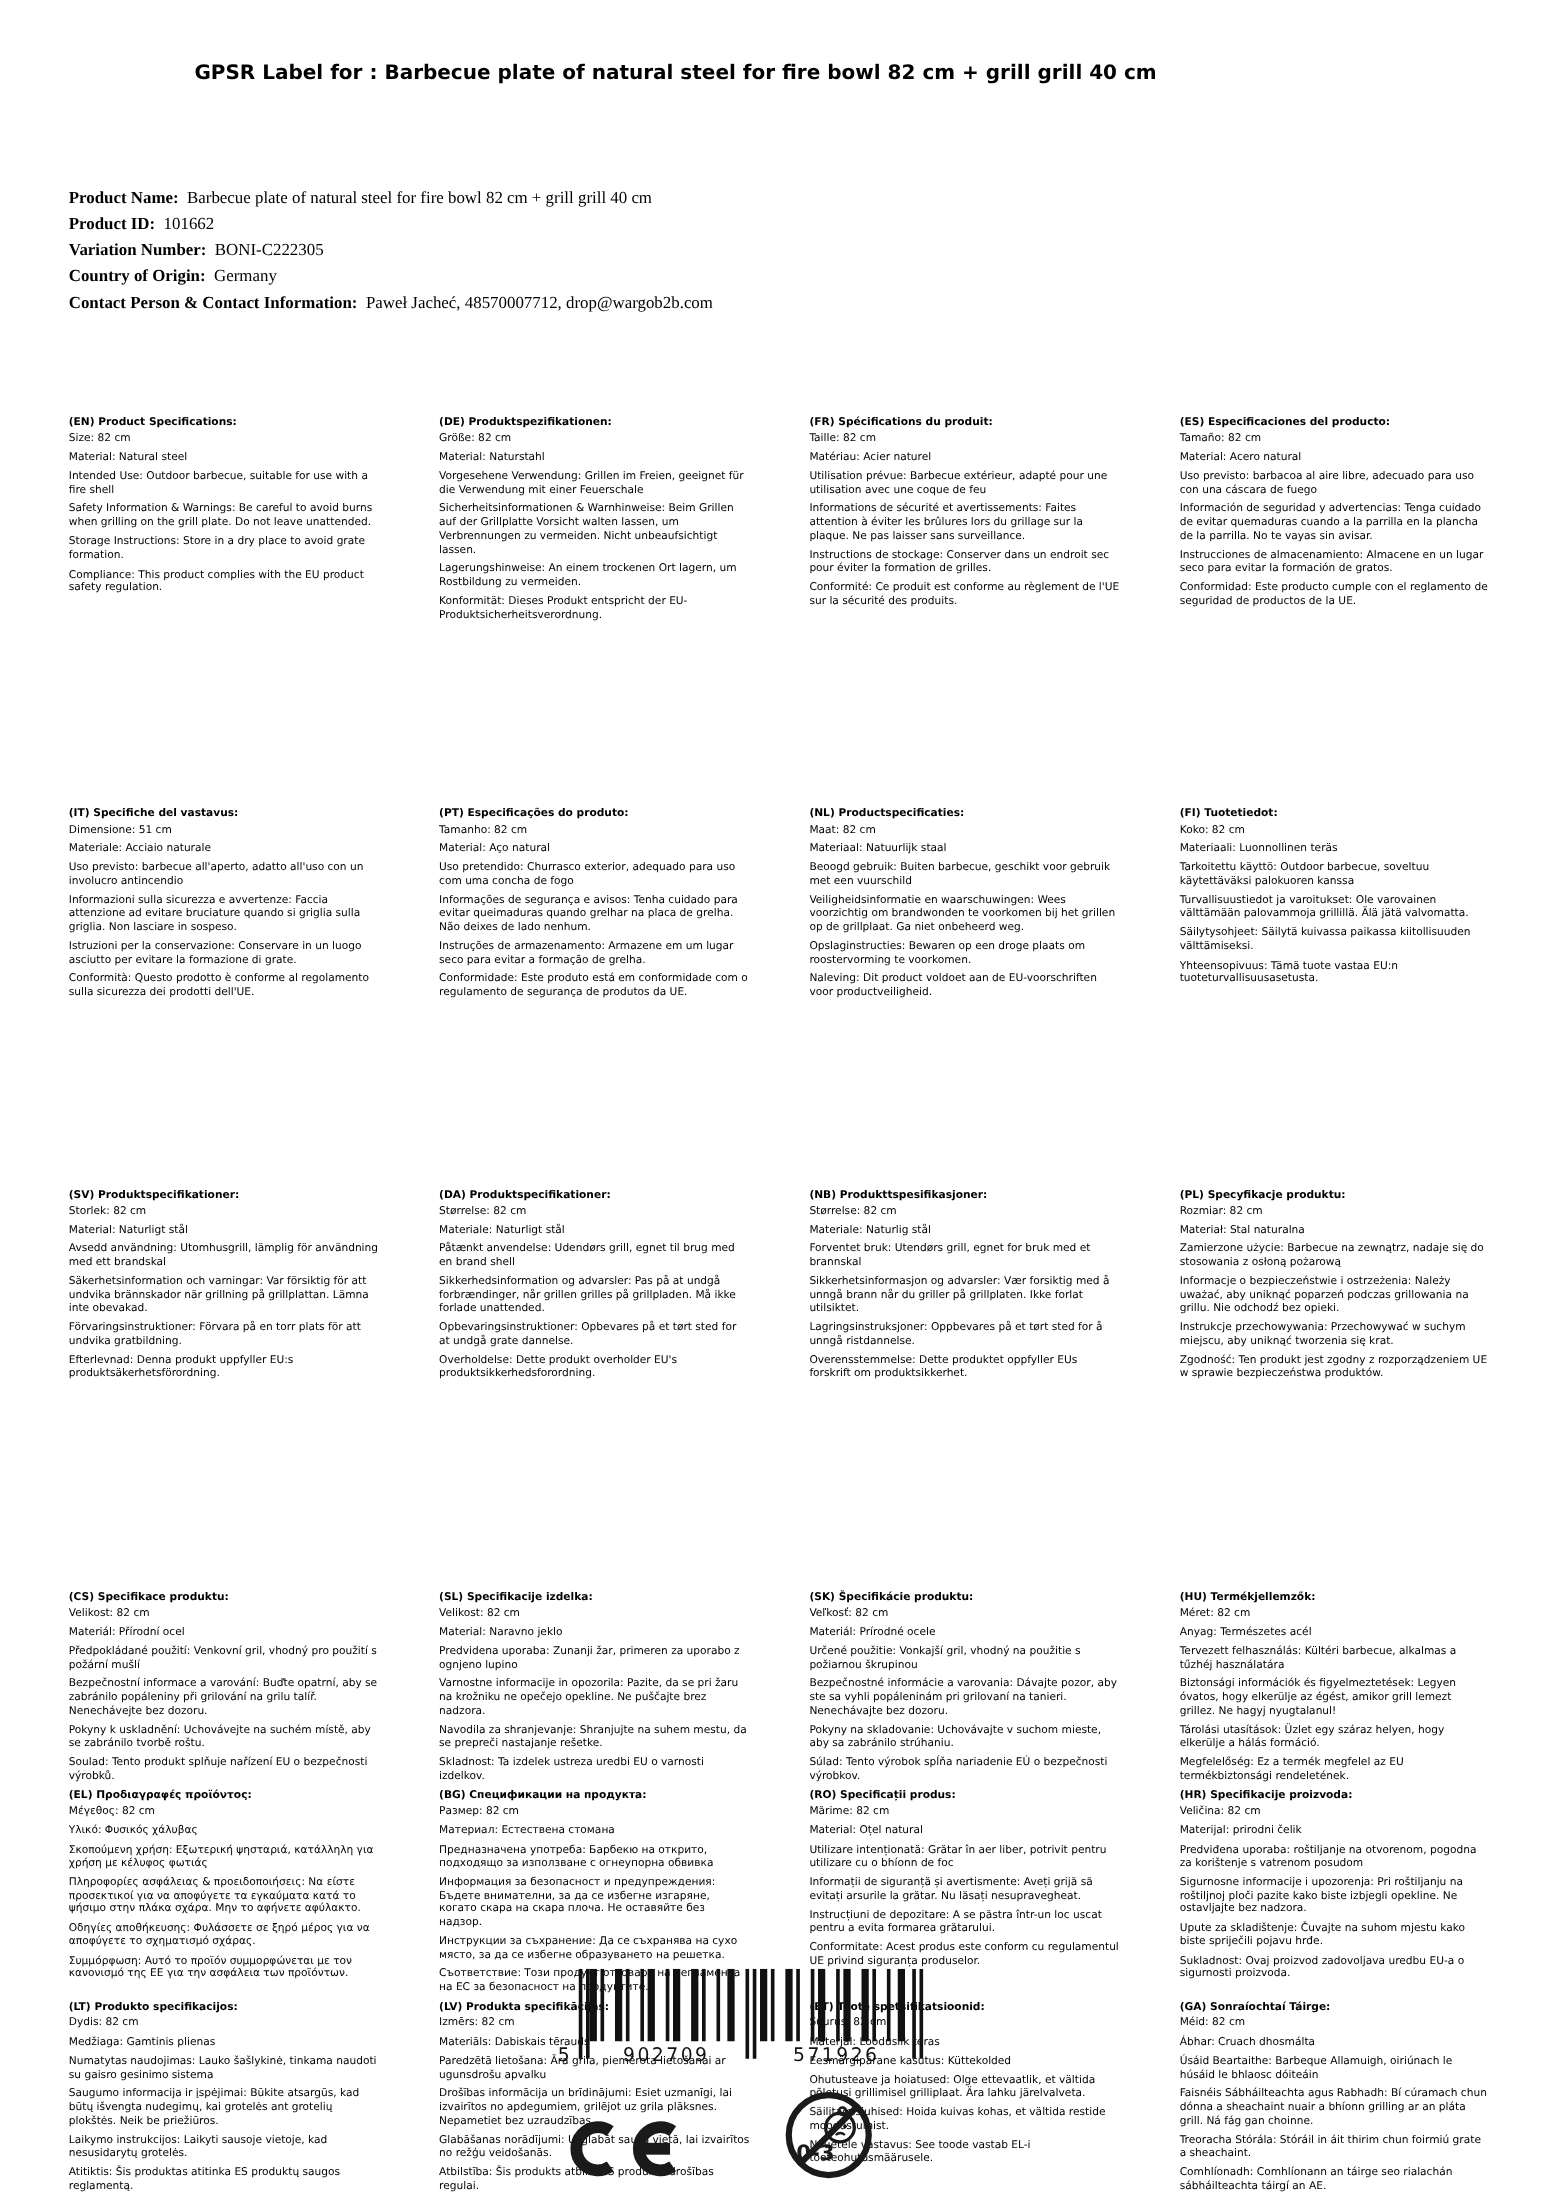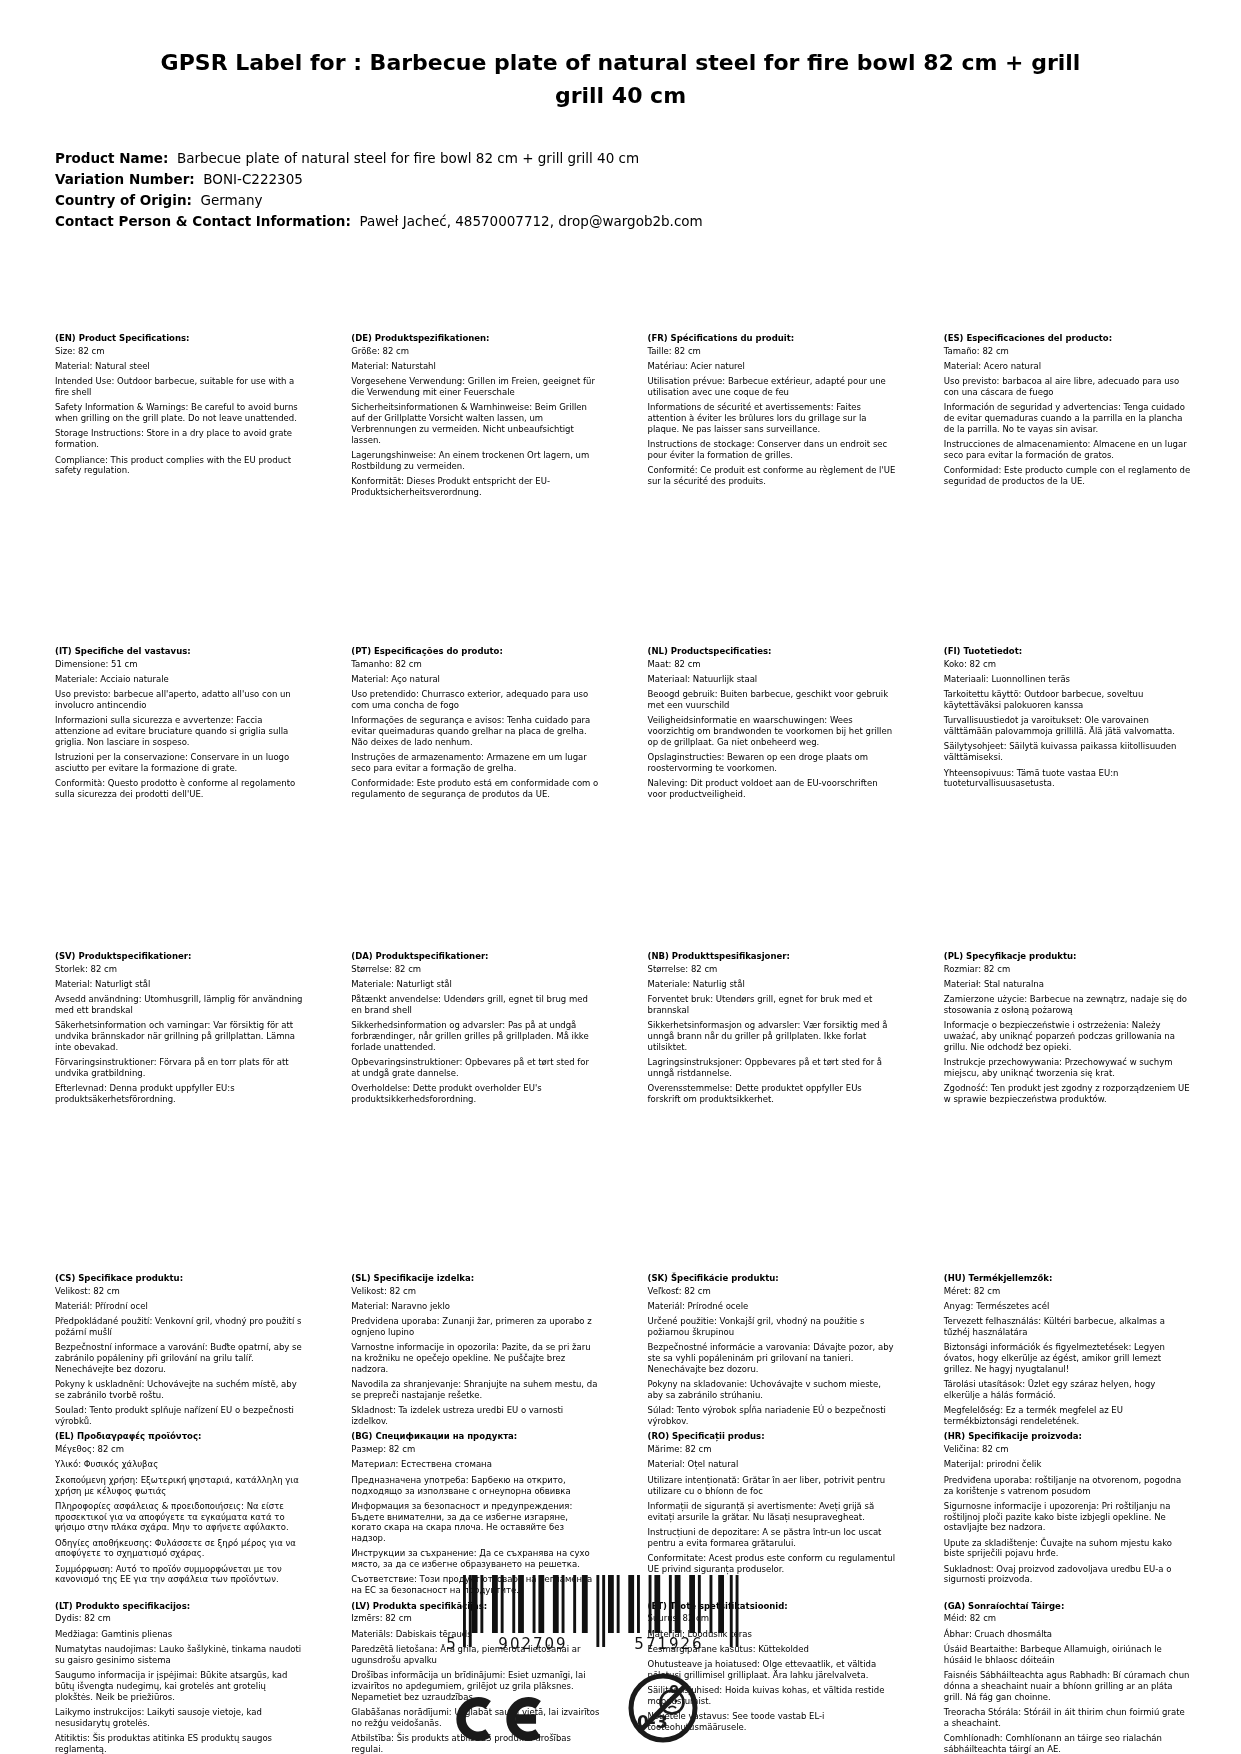--- a/index.html
+++ b/index.html
@@ -1,23 +1,23 @@
 <!DOCTYPE html>
 <html><head>
 <meta charset="utf-8">
 <style>
   html,body{margin:0;padding:0;background:#ffffff;}
   body{width:1241px;height:1754px;font-family:"DejaVu Sans","Liberation Sans",sans-serif;color:#000;}
   .page{position:relative;width:1241px;height:1754px;overflow:hidden;background:#fff;}
 
-  .title{position:absolute;top:46px;left:0;width:100%;text-align:center;
-         font-size:22px;font-weight:bold;line-height:1.5;}
+  .title{position:absolute;top:46px;left:0;width:100%;text-align:left;
+         font-size:16px;font-weight:bold;line-height:1.5;}
   .title-inner{max-width:930px;margin:0 auto;}
 
-  .product-info{position:absolute;top:148px;left:55px;right:60px;font-size:13.5px;line-height:1.55;}
+  .product-info{position:absolute;top:148px;left:55px;right:60px;font-size:13.5px;line-height:1.55;font-family:Liberation Serif, serif;}
   .info-label{font-weight:bold;}
   .info-value{font-weight:normal;}
 
   .lang-grid{position:absolute;top:333px;left:55px;width:1185px;
              display:grid;grid-template-columns:repeat(4,1fr);
              grid-template-rows:313px 305px 322px auto;}
   .lang-block{padding-right:48px;font-size:8.5px;line-height:1.27;}
   .lang-header{font-weight:bold;white-space:nowrap;margin:0 0 2px 0;}
   .lang-block p{margin:0 0 4.5px 0;}
 
@@ -31,20 +31,21 @@
 <body>
 
 <div class="page">
 
   <div class="title">
     <div class="title-inner">GPSR Label for : Barbecue plate of natural steel for fire bowl 82 cm + grill grill 40 cm</div>
   </div>
 
   <div class="product-info">
       <div><span class="info-label">Product Name:</span><span class="info-value">&nbsp; Barbecue plate of natural steel for fire bowl 82 cm + grill grill 40 cm</span></div>
+      <div><span class="info-label">Product ID:</span><span class="info-value">&nbsp; 101662</span></div>
       <div><span class="info-label">Variation Number:</span><span class="info-value">&nbsp; BONI-C222305</span></div>
       <div><span class="info-label">Country of Origin:</span><span class="info-value">&nbsp; Germany</span></div>
       <div><span class="info-label">Contact Person &amp; Contact Information:</span><span class="info-value">&nbsp; Paweł Jacheć, 48570007712, drop@wargob2b.com</span></div>
     </div>
 
   <div class="lang-grid">
       <div class="lang-block">
         <div class="lang-header">(EN) Product Specifications:</div>
         <p>Size: 82 cm</p>
         <p>Material: Natural steel</p>

